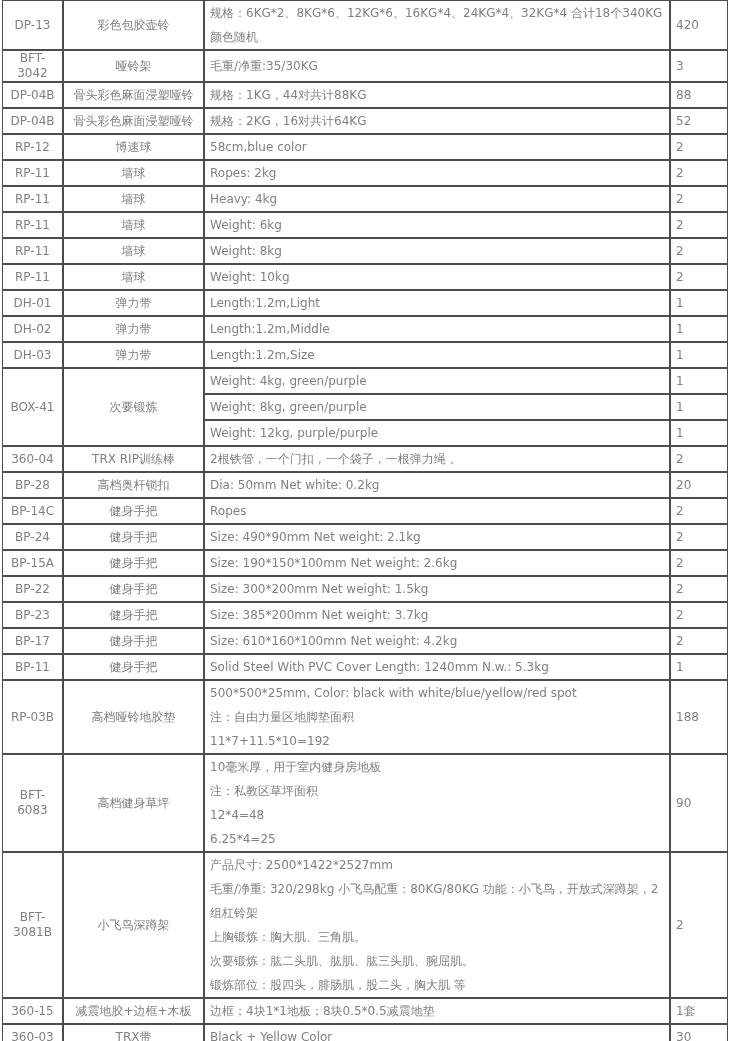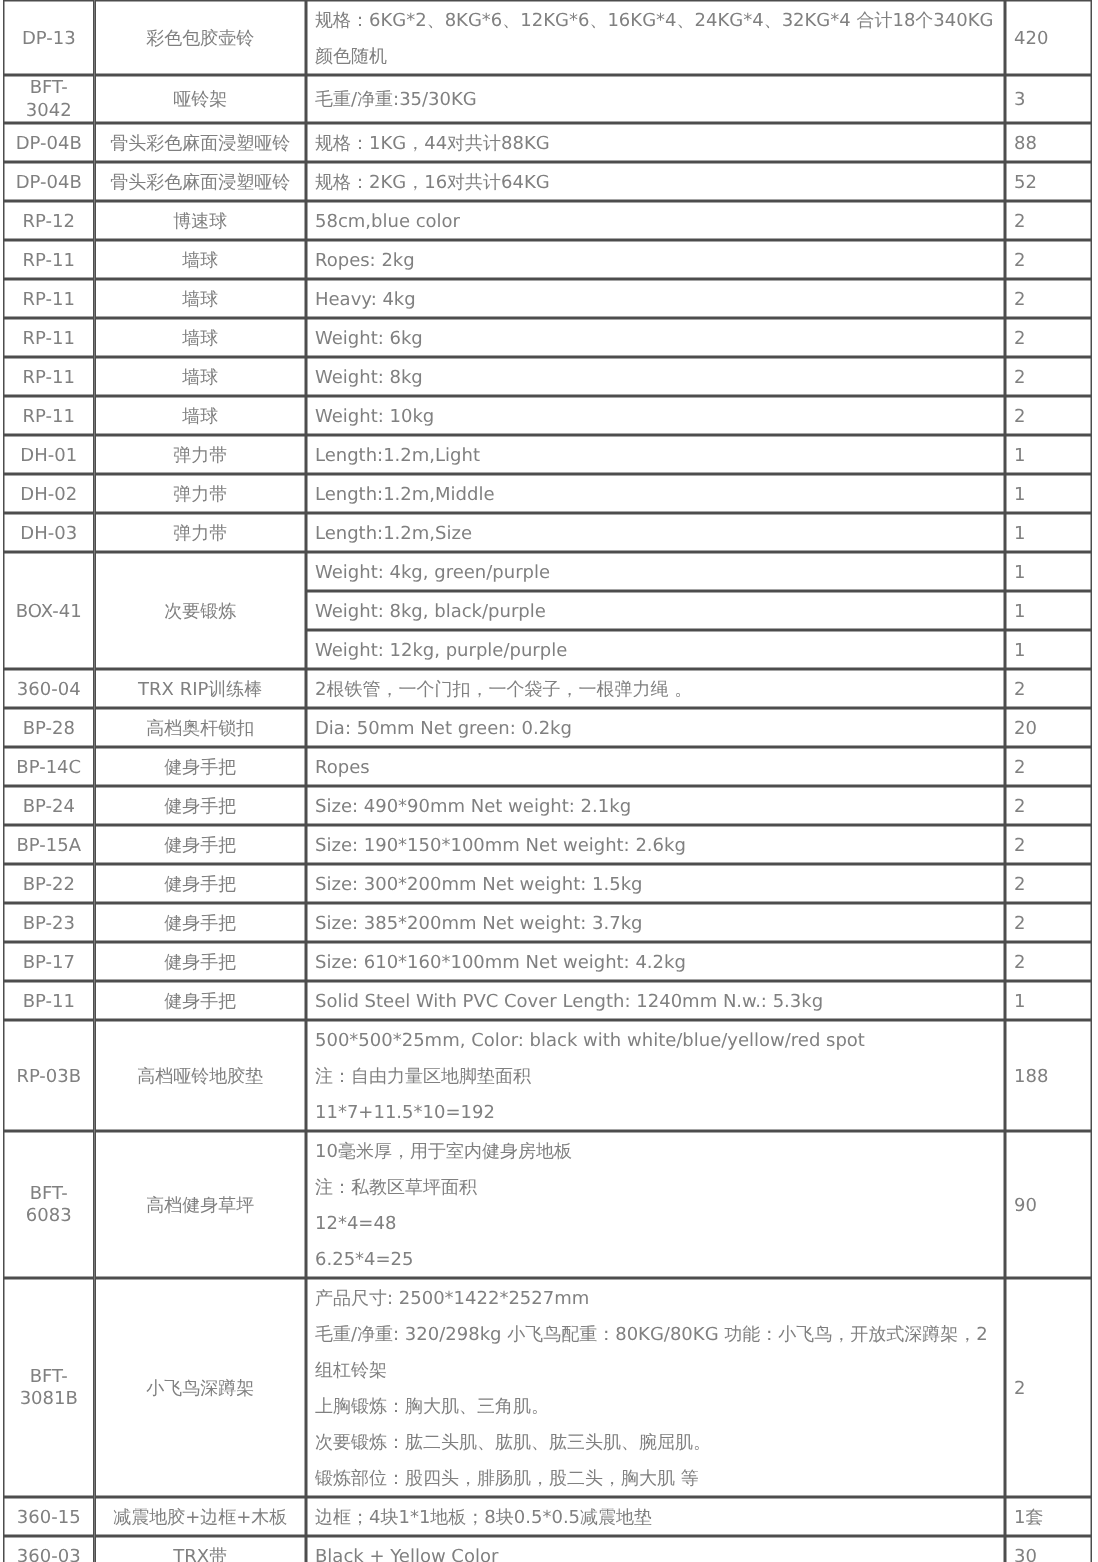--- a/index.html
+++ b/index.html
@@ -165,21 +165,21 @@
         <tr>
           <td class="code" rowspan="3">BOX-41</td>
           <td class="name" rowspan="3">次要锻炼</td>
           <td class="spec">
             <p>Weight: 4kg, green/purple</p>
           </td>
           <td class="qty">1</td>
         </tr>
         <tr>
           <td class="spec">
-            <p>Weight: 8kg, black/purple</p>
+            <p>Weight: 8kg, green/purple</p>
           </td>
           <td class="qty">1</td>
         </tr>
         <tr>
           <td class="spec">
             <p>Weight: 12kg, purple/purple</p>
           </td>
           <td class="qty">1</td>
         </tr>
         <tr>
@@ -187,21 +187,21 @@
           <td class="name" rowspan="1">TRX RIP训练棒</td>
           <td class="spec">
             <p>2根铁管，一个门扣，一个袋子，一根弹力绳 。</p>
           </td>
           <td class="qty">2</td>
         </tr>
         <tr>
           <td class="code" rowspan="1">BP-28</td>
           <td class="name" rowspan="1">高档奥杆锁扣</td>
           <td class="spec">
-            <p>Dia: 50mm Net green: 0.2kg</p>
+            <p>Dia: 50mm Net white: 0.2kg</p>
           </td>
           <td class="qty">20</td>
         </tr>
         <tr>
           <td class="code" rowspan="1">BP-14C</td>
           <td class="name" rowspan="1">健身手把</td>
           <td class="spec">
             <p>Ropes</p>
           </td>
           <td class="qty">2</td>

